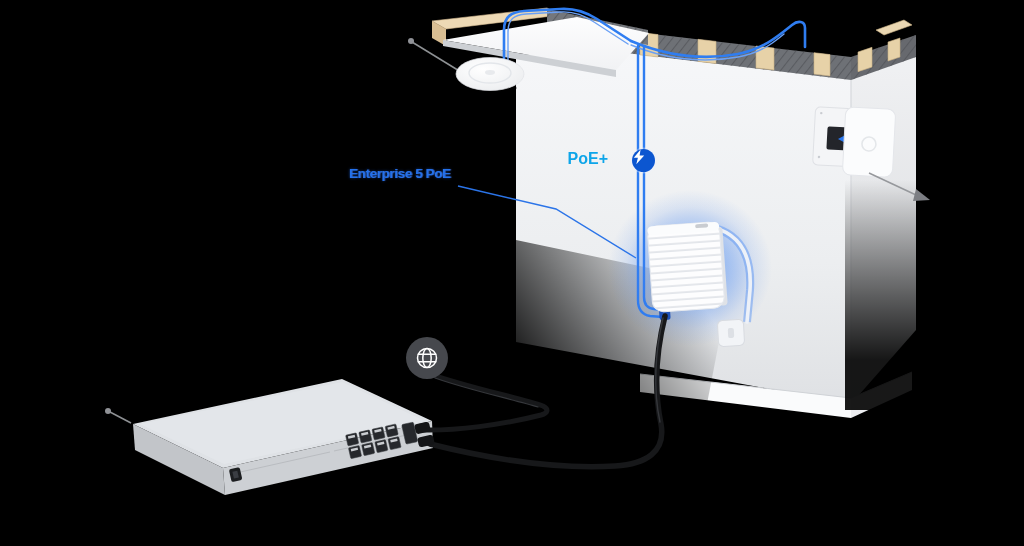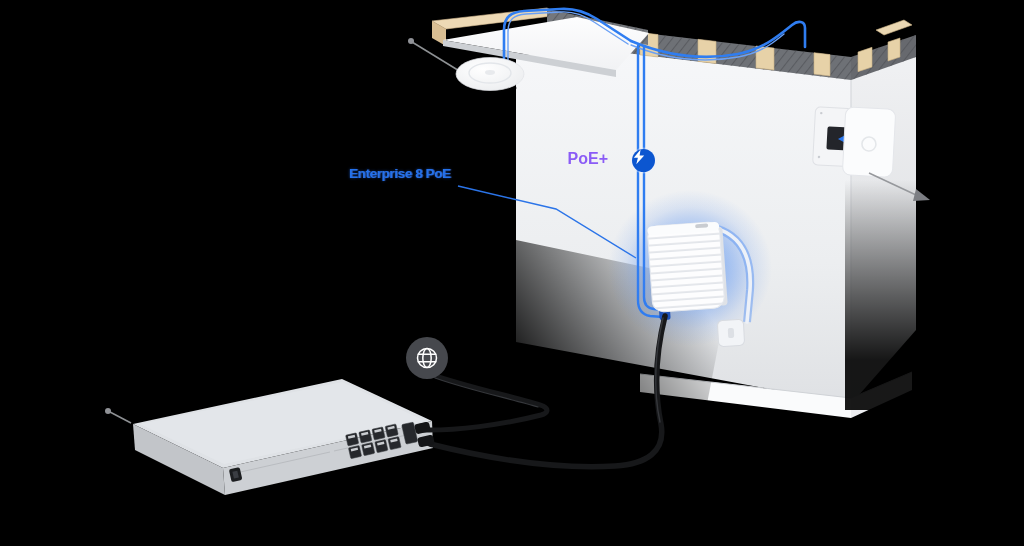--- a/index.html
+++ b/index.html
@@ -4,21 +4,21 @@
 <style>
   html,body{margin:0;padding:0;background:#000;}
   .stage{position:relative;width:1024px;height:546px;background:#000;overflow:hidden;
          font-family:"Liberation Sans",sans-serif;}
   .stage svg{position:absolute;left:0;top:0;}
   .device-label{position:absolute;left:349px;top:166px;white-space:nowrap;
     font-weight:700;font-size:13.5px;letter-spacing:-0.4px;color:#2471EB;
     filter:blur(0.45px);
     text-shadow:1px 0 0 rgba(90,140,250,.45),0 0 3px rgba(35,105,235,.55);}
   .poe-label{position:absolute;left:532px;top:150px;width:76px;text-align:right;
-    font-weight:600;font-size:16px;color:#8b5cf6;}
+    font-weight:600;font-size:16px;color:#0ea5e9;}
   .poe-badge{position:absolute;left:632px;top:149px;width:23px;height:23px;border-radius:50%;
     background:#0C56D0;display:flex;align-items:center;justify-content:center;
     box-shadow:0 0 0 1.5px rgba(235,242,255,.35);}
 </style>
 </head>
 <body>
 
 <div class="stage">
 <svg width="1024" height="546" viewBox="0 0 1024 546">
   <defs>
@@ -218,21 +218,21 @@
     <circle cx="427" cy="358" r="21" fill="#46484D"></circle>
     <g stroke="#FFFFFF" stroke-width="1.5" fill="none" stroke-linecap="round">
       <circle cx="427" cy="358" r="9.5"></circle>
       <ellipse cx="427" cy="358" rx="4.2" ry="9.5"></ellipse>
       <line x1="418.3" y1="354.2" x2="435.7" y2="354.2"></line>
       <line x1="418.3" y1="361.8" x2="435.7" y2="361.8"></line>
     </g>
   </g>
 </svg>
 
-<div class="device-label">Enterprise 8 PoE</div>
+<div class="device-label">Enterprise 5 PoE</div>
 
 <div class="poe-label">PoE+</div>
 
 <div class="poe-badge">
   <svg width="14" height="16" viewBox="0 0 14 16">
     <polygon points="8.6,0.5 1.8,8.8 5.9,8.8 4.3,15.3 12.2,6.4 7.6,6.4" fill="#FFFFFF"></polygon>
   </svg>
 </div>
 </div>
 

